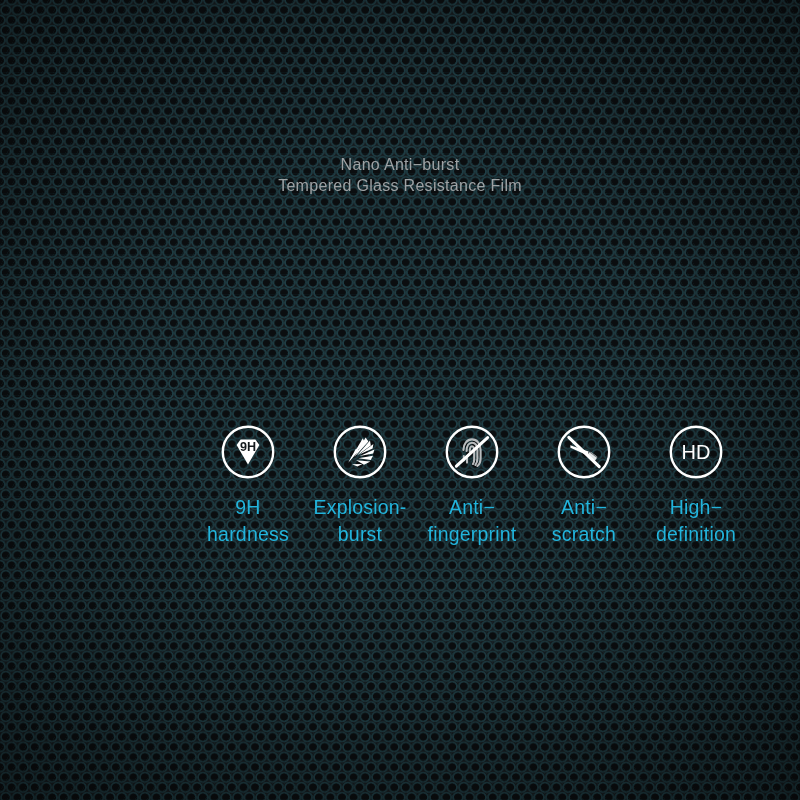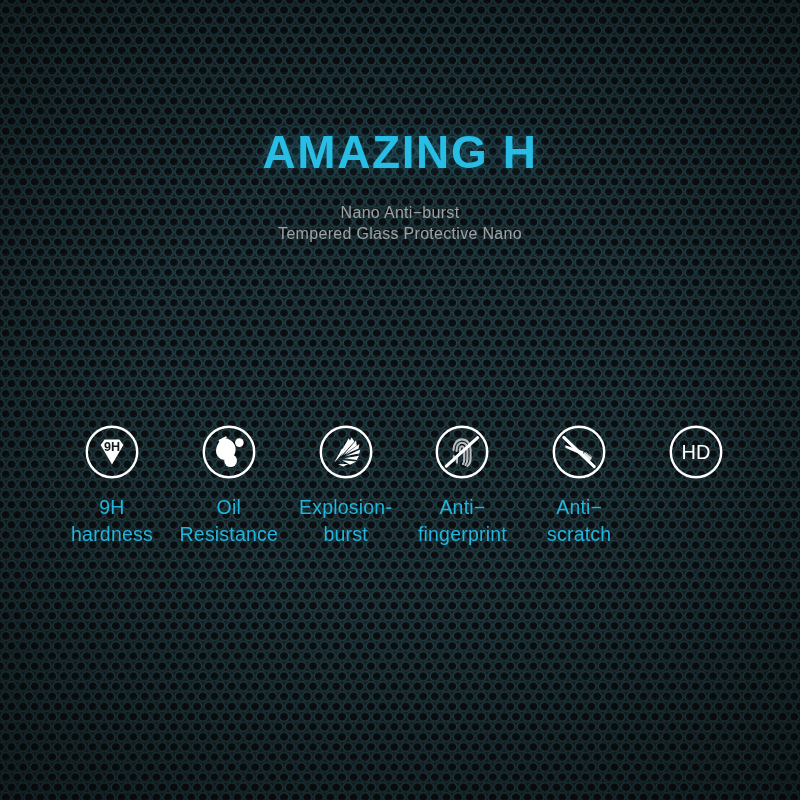--- a/index.html
+++ b/index.html
@@ -85,21 +85,21 @@
   .subtitle .line1 { display: block; margin-top: 26px; }
   .subtitle .line2 { display: block; }
 
   
   .features {
     position: absolute;
     top: 424px;
     left: 56px;
     width: 696px;
     display: flex;
-    justify-content: space-between;
+    justify-content: flex-end;
   }
   .feature {
     width: 112px;
     display: flex;
     flex-direction: column;
     align-items: center;
   }
   .feature-icon {
     width: 56px;
     height: 56px;
@@ -120,51 +120,38 @@
 
 <div id="promo-banner">
 
   <div class="hex-layer"></div>
   <div class="hex-layer2"></div>
   <div class="vignette"></div>
 
   <div class="content">
 
     <div class="headline">
-      <h1 class="title">AMAZING H</h1>
       <h2 class="subtitle">
         <span class="line1">Nano Anti−burst</span>
-        <span class="line2">Tempered Glass Protective Nano</span>
+        <span class="line2">Tempered Glass Resistance Film</span>
       </h2>
     </div>
 
     <div class="features">
 
       <div class="feature">
         <svg class="feature-icon" viewBox="0 0 56 56">
           <circle cx="28" cy="28" r="25.2" fill="none" stroke="#ffffff" stroke-width="2.4"></circle>
           <path d="M16.6 21.0 L20.6 15.6 L35.4 15.6 L39.4 21.0 L28 40.6 Z" fill="#ffffff"></path>
           <text x="28" y="27.4" text-anchor="middle" font-family="Liberation Sans, sans-serif" font-size="12.6" font-weight="bold" fill="#141a1d">9H</text>
         </svg>
         <div class="feature-label">9H
 hardness</div>
       </div>
 
-      <div class="feature">
-        <svg class="feature-icon" viewBox="0 0 56 56">
-          <circle cx="28" cy="28" r="25.2" fill="none" stroke="#ffffff" stroke-width="2.4"></circle>
-          <path d="M24.5 14.2 C30.4 15.4 34.6 19.6 34.6 25.4 C34.6 31.6 29.9 35.8 24.2 35.8
-                   C18.9 35.8 15.0 32.2 15.0 27.0 C15.0 22.0 18.2 17.2 20.4 14.9 Z" fill="#ffffff"></path>
-          <path d="M18.6 16.6 L24.8 13.4" stroke="#ffffff" stroke-width="2" stroke-linecap="round"></path>
-          <circle cx="38.4" cy="18.6" r="4.3" fill="#ffffff"></circle>
-          <circle cx="29.6" cy="36.6" r="6.4" fill="#ffffff"></circle>
-        </svg>
-        <div class="feature-label">Oil
-Resistance</div>
-      </div>
 
       <div class="feature">
         <svg class="feature-icon" viewBox="0 0 56 56">
           <circle cx="28" cy="28" r="25.2" fill="none" stroke="#ffffff" stroke-width="2.4"></circle>
           <g fill="#ffffff">
             <path d="M16.2 38.8 L24.0 24.6 L27.0 26.4 Z"></path>
             <path d="M17.6 36.8 L30.8 14.2 L32.6 18.0 Z"></path>
             <path d="M22.4 33.0 L33.6 13.4 L36.4 17.6 Z"></path>
             <path d="M25.0 31.6 L38.0 16.6 L38.8 21.4 Z"></path>
             <path d="M27.2 30.4 L41.4 20.0 L40.6 24.6 Z"></path>
@@ -209,17 +196,19 @@
         </svg>
         <div class="feature-label">Anti−
 scratch</div>
       </div>
 
       <div class="feature">
         <svg class="feature-icon" viewBox="0 0 56 56">
           <circle cx="28" cy="28" r="25.2" fill="none" stroke="#ffffff" stroke-width="2.4"></circle>
           <text x="28" y="34.6" text-anchor="middle" font-family="Liberation Sans, sans-serif" font-size="20" fill="#ffffff">HD</text>
         </svg>
+        <div class="feature-label">High−
+definition</div>
       </div>
 
     </div>
   </div>
 </div>
 
 </body></html>

